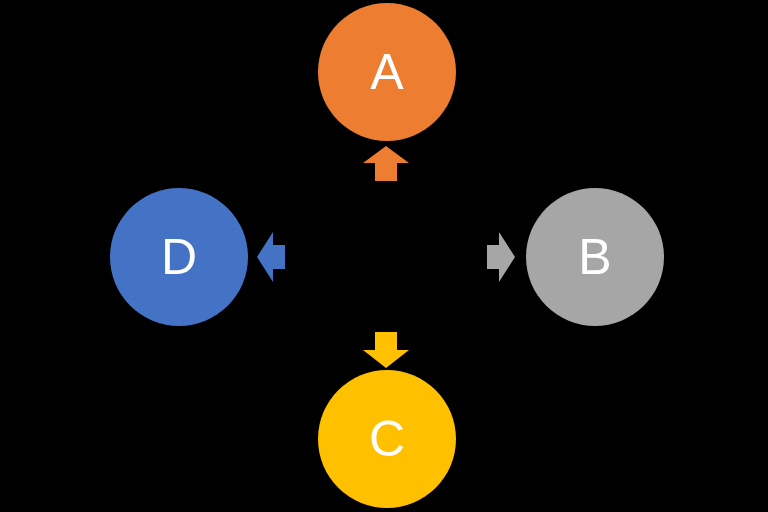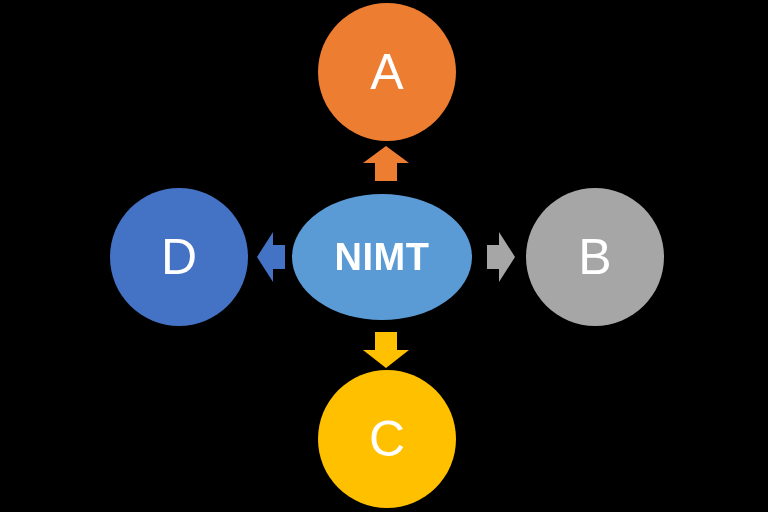--- a/index.html
+++ b/index.html
@@ -129,23 +129,20 @@
   </div>
 
   <div class="node" id="node-c" style="background: rgb(255, 192, 0);">
     <span class="node-label">C</span>
   </div>
 
   <div class="node" id="node-d" style="background: rgb(68, 114, 196);">
     <span class="node-label">D</span>
   </div>
 
-  <div class="node" id="hub" style="background: rgb(91, 155, 213);">
-    <span class="node-label">NIMT</span>
-  </div>
 
   <div class="arrow" id="arrow-up">
     <svg viewBox="0 0 46 35" preserveAspectRatio="none" aria-hidden="true">
       <polygon points="23,0 46,17 34,17 34,35 12,35 12,17 0,17" fill="#ED7D31"></polygon>
     </svg>
   </div>
 
   <div class="arrow" id="arrow-down">
     <svg viewBox="0 0 46 36" preserveAspectRatio="none" aria-hidden="true">
       <polygon points="12,0 34,0 34,18 46,18 23,36 0,18 12,18" fill="#FFC000"></polygon>

